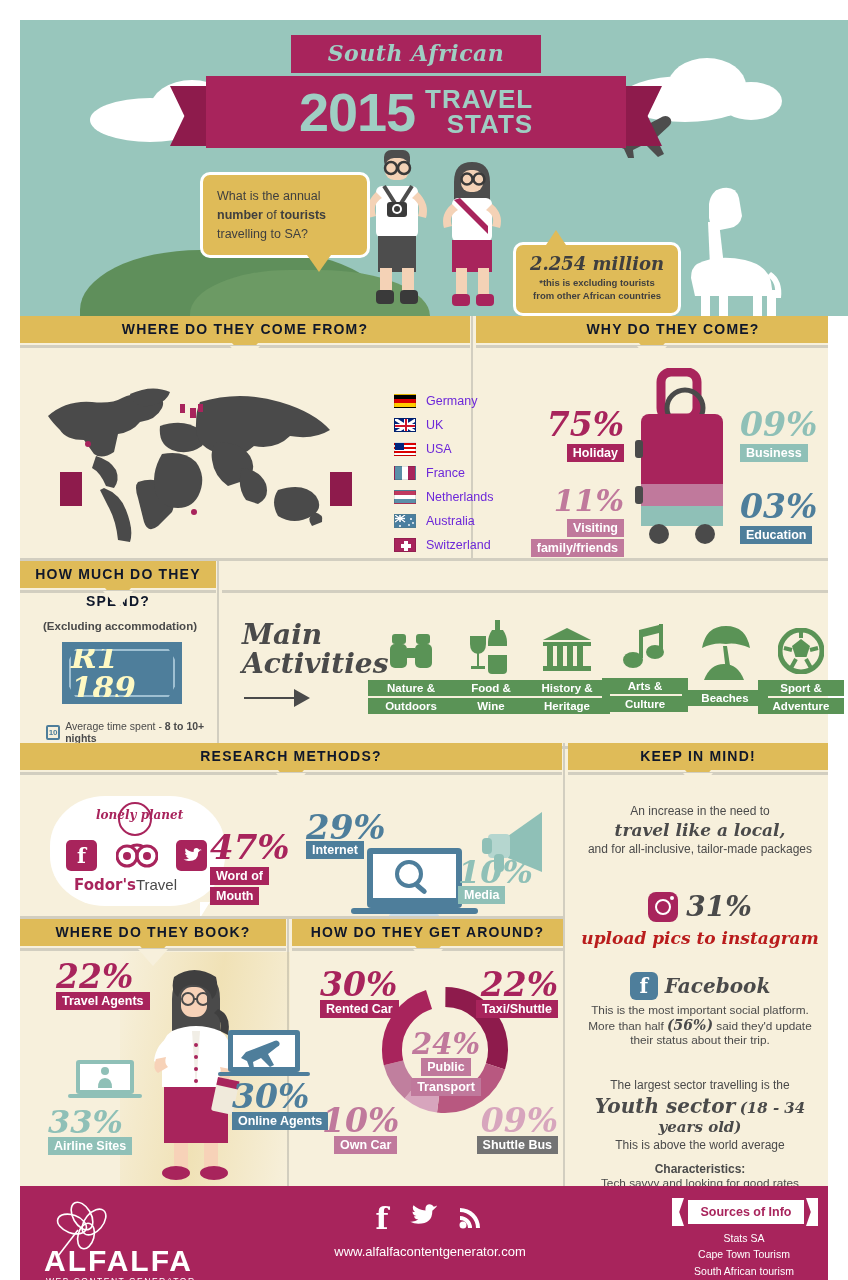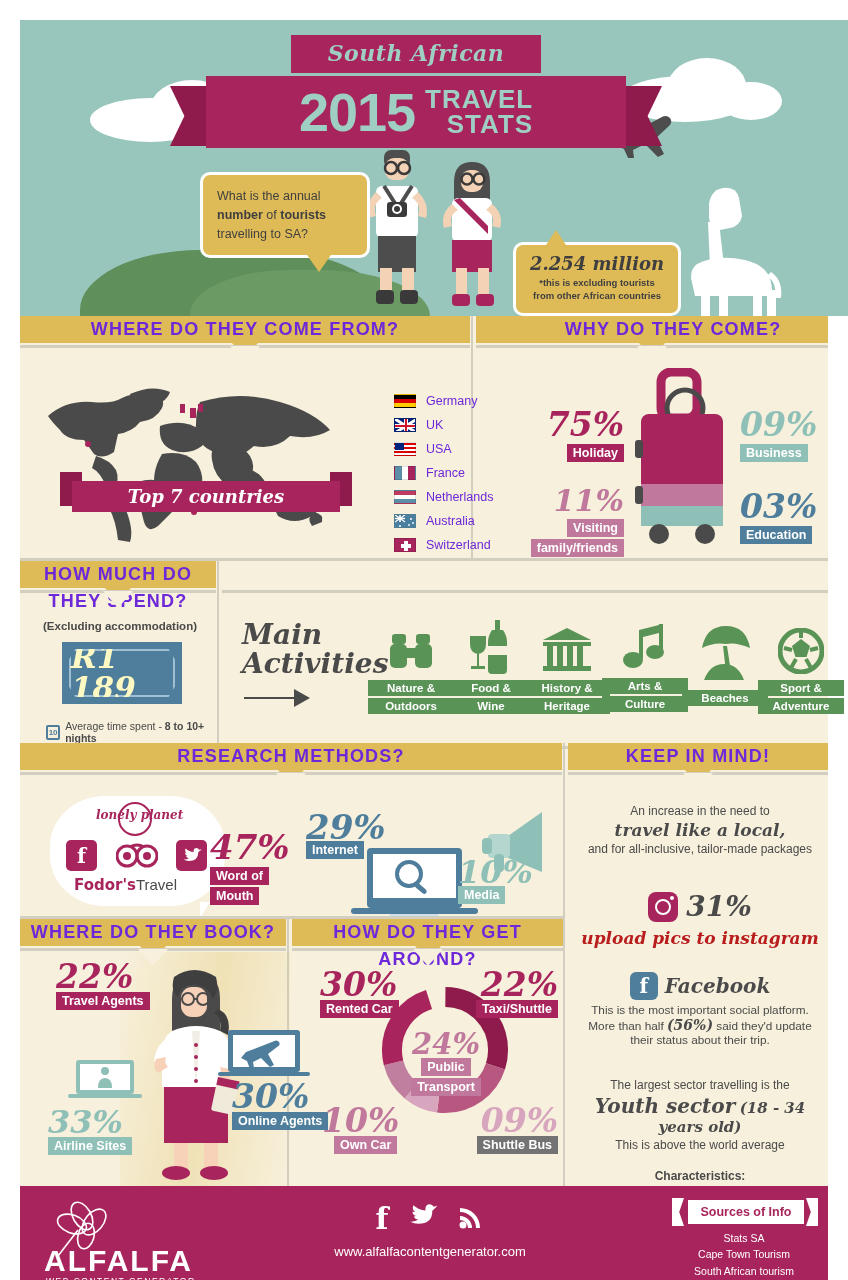--- a/index.html
+++ b/index.html
@@ -45,22 +45,22 @@
   .bubble.a:before{ content:""; position:absolute; left:30px; top:-15px; width:0;height:0;
      border-left:10px solid transparent; border-right:10px solid transparent; border-bottom:15px solid #dfbb58;}
   .a-big{ font-family:"DejaVu Serif", serif; font-style:italic; font-weight:bold; font-size:18px; color:#3f3f3f; }
   .a-small{ font-size:9.5px; font-weight:bold; line-height:1.35; margin-top:3px; color:#3f3f3f;}
 
   .person { position:absolute; }
   .plane-hero { position:absolute; left:600px; top:92px; }
   .giraffe { position:absolute; left:655px; top:148px; }
 
   
-  .sec-head { position:absolute; background:#dfbb58; color:#6d28d9; font-weight:bold;
-     font-size:18px; letter-spacing:1.2px; text-align:center; height:27px; line-height:27px; }
+  .sec-head { position:absolute; background:#dfbb58; color:#0f172a; font-weight:bold;
+     font-size:14px; letter-spacing:1.2px; text-align:center; height:27px; line-height:27px; }
   .sec-head .notch { position:absolute; left:50%; transform:translateX(-50%); top:27px;
      width:0;height:0; border-left:13px solid transparent; border-right:13px solid transparent;
      border-top:15px solid #dfbb58; }
   .sec-head .notch-in { position:absolute; left:50%; transform:translateX(-50%); top:30px;
      width:0;height:0; border-left:15px solid transparent; border-right:15px solid transparent;
      border-top:17px solid #f7f0dc; z-index:2;}
   .rule { position:absolute; height:3px; background:#d2cec0; }
   .vdiv { position:absolute; width:2px; background:#d2cec0; }
 
   
@@ -227,21 +227,20 @@
     </g>
     <circle cx="46" cy="72" r="3" fill="#a8245c"></circle>
     <circle cx="152" cy="140" r="3" fill="#a8245c"></circle>
     <rect x="138" y="32" width="5" height="9" fill="#a8245c"></rect>
     <rect x="148" y="36" width="6" height="10" fill="#a8245c"></rect>
     <rect x="156" y="32" width="5" height="8" fill="#a8245c"></rect>
   </svg>
 
   <div class="top7tail" style="left:40px;"></div>
   <div class="top7tail" style="left:310px;"></div>
-  <div class="top7"><span>Top 7 countries</span></div>
 
   <ul class="clist" style="position:absolute;left:336px;top:368px;">
     <li>
       <span class="flag" style="background:linear-gradient(#000 33%,#d00 33%,#d00 66%,#fc0 66%);"></span><span class="lbl">Germany</span></li>
     <li>
       <span class="flag" style="background:#00247d;position:relative;overflow:hidden;">
         <svg width="22" height="14" viewBox="0 0 22 14" style="display:block">
               <rect width="22" height="14" fill="#00247d"></rect>
               <path d="M0 0 L22 14 M22 0 L0 14" stroke="#fff" stroke-width="3"></path>
               <path d="M11 0 V14 M0 7 H22" stroke="#fff" stroke-width="4"></path>
@@ -508,21 +507,21 @@
     <div style="font-size:11.8px;">their status about their trip.</div>
   </div>
 
   <div style="position:absolute;left:556px;top:1058px;width:248px;text-align:center;color:#4a4a4a;">
     <div style="font-size:12px;">The largest sector travelling is the</div>
     <div style="margin:2px 0;">
       <span class="script" style="font-size:20px;">Youth sector</span>
       <span class="script" style="font-size:15px;">(18 - 34 years old)</span>
     </div>
     <div style="font-size:12px;">This is above the world average</div>
-    <div style="font-size:12px;font-weight:bold;margin-top:17px;">Characteristics:</div>
+    <div style="font-size:12px;font-weight:bold;margin-top:10px;">Characteristics:</div>
     <div style="font-size:11.8px;">Tech savvy and looking for good rates</div>
   </div>
 
   <div class="rule" style="left:0;top:896px;width:543px;"></div>
   <div class="sec-head" style="left:0;top:899px;width:266px;">
     <span>WHERE DO THEY BOOK?</span>
     <div class="notch"></div><div class="notch-in"></div>
   </div>
   <div class="rule" style="left:0;top:928px;width:266px;"></div>
   <div class="sec-head" style="left:272px;top:899px;width:271px;">

